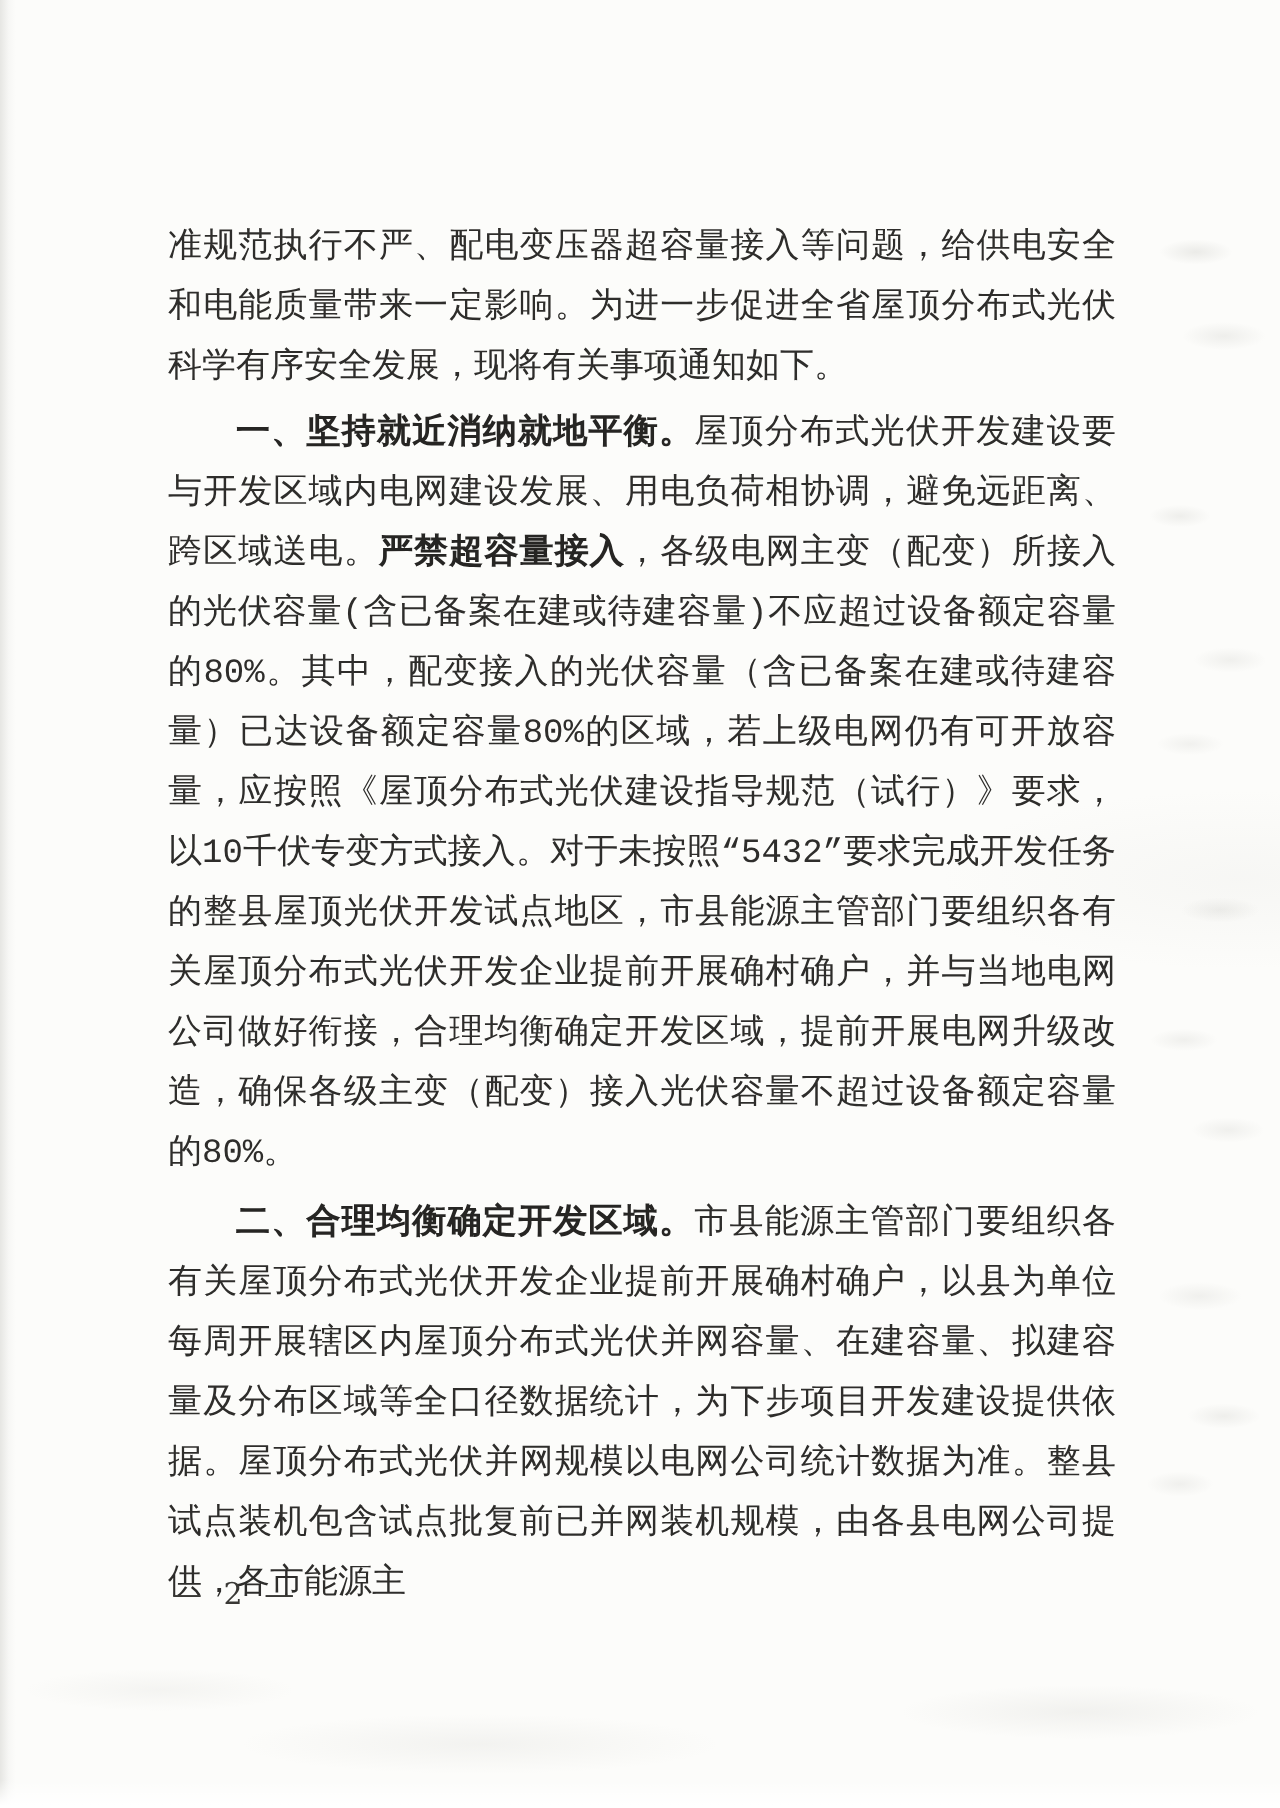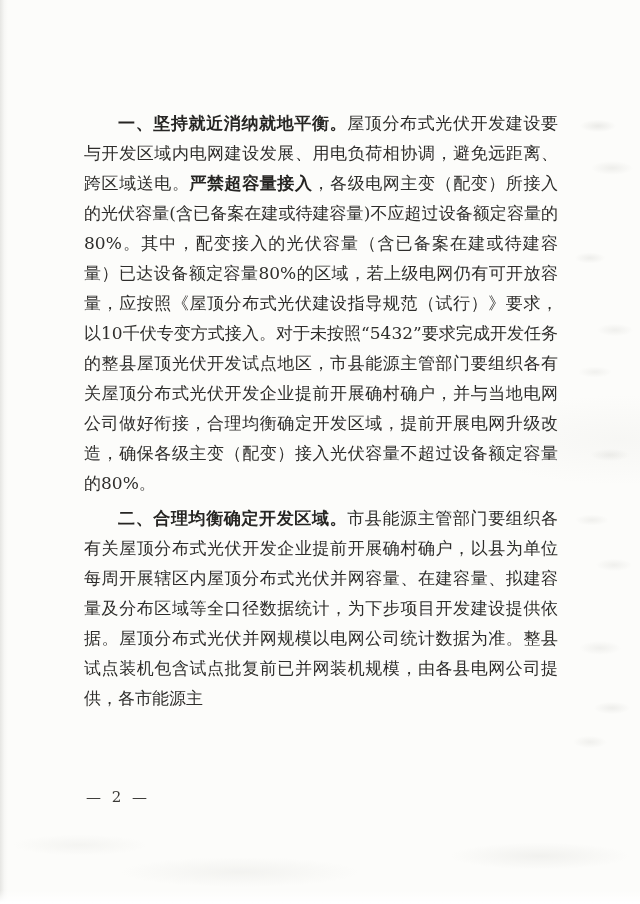--- a/index.html
+++ b/index.html
@@ -65,20 +65,21 @@
     letter-spacing: 0;
   }
   .para {
     margin: 0;
   }
   .para + .para {
     margin-top: 5px;
   }
   .para.indent {
     text-indent: 34px;
+    font-family: Liberation Mono, monospace;
   }
   .seg.bold {
     font-weight: 700;
     color: #262523;
   }
   .footer-pagenum {
     position: absolute;
     left: 86px;
     top: 788px;
     font-size: 15px;
@@ -89,18 +90,19 @@
 </style>
 </head>
 <body>
 
 <div class="page">
   <div class="bleedthrough"></div>
   <div class="edge-left"></div>
   <div class="edge-bottom"></div>
 
   <main class="text-block">
+      <p class="para"><span class="seg">准规范执行不严、配电变压器超容量接入等问题，给供电安全和电能质量带来一定影响。为进一步促进全省屋顶分布式光伏科学有序安全发展，现将有关事项通知如下。</span></p>
       <p class="para indent"><span class="seg bold">一、坚持就近消纳就地平衡。</span><span class="seg">屋顶分布式光伏开发建设要与开发区域内电网建设发展、用电负荷相协调，避免远距离、跨区域送电。</span><span class="seg bold">严禁超容量接入</span><span class="seg">，各级电网主变（配变）所接入的光伏容量(含已备案在建或待建容量)不应超过设备额定容量的80%。其中，配变接入的光伏容量（含已备案在建或待建容量）已达设备额定容量80%的区域，若上级电网仍有可开放容量，应按照《屋顶分布式光伏建设指导规范（试行）》要求，以10千伏专变方式接入。对于未按照“5432”要求完成开发任务的整县屋顶光伏开发试点地区，市县能源主管部门要组织各有关屋顶分布式光伏开发企业提前开展确村确户，并与当地电网公司做好衔接，合理均衡确定开发区域，提前开展电网升级改造，确保各级主变（配变）接入光伏容量不超过设备额定容量的80%。</span></p>
       <p class="para indent"><span class="seg bold">二、合理均衡确定开发区域。</span><span class="seg">市县能源主管部门要组织各有关屋顶分布式光伏开发企业提前开展确村确户，以县为单位每周开展辖区内屋顶分布式光伏并网容量、在建容量、拟建容量及分布区域等全口径数据统计，为下步项目开发建设提供依据。屋顶分布式光伏并网规模以电网公司统计数据为准。整县试点装机包含试点批复前已并网装机规模，由各县电网公司提供，各市能源主</span></p>
     </main>
 
   <div class="footer-pagenum">— 2 —</div>
 </div>
 
 </body></html>

